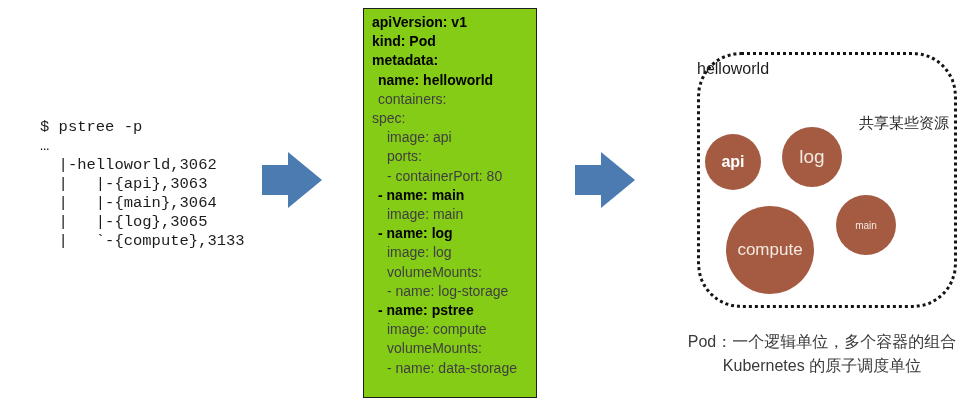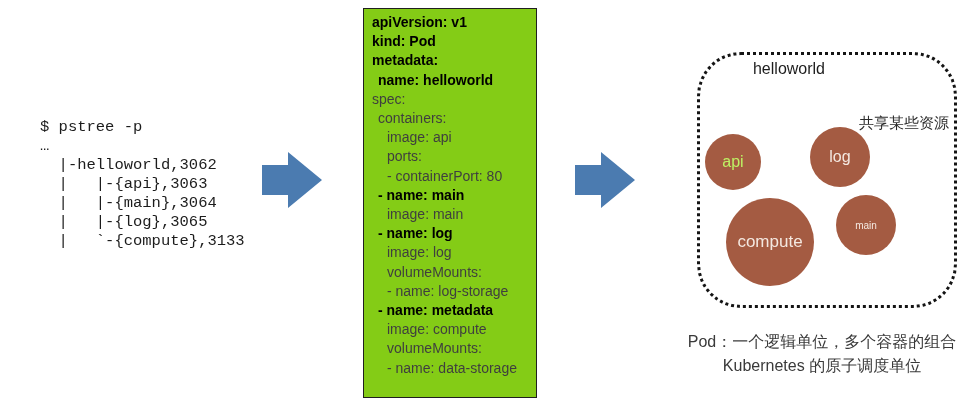--- a/index.html
+++ b/index.html
@@ -43,37 +43,37 @@
   
   .pod-box{
     position:absolute;left:697px;top:52px;
     width:260px;height:256px;
     box-sizing:border-box;
     border:3px dotted #141414;
     border-radius:44px;
     background:transparent;
   }
   .pod-title{
-    position:absolute;left:659px;top:60px;width:260px;
-    text-align:center;font-size:16px;color:#1d1d1d;
+    position:absolute;left:697px;top:60px;width:260px;
+    text-align:left;font-size:16px;color:#1d1d1d;
   }
   .pod-note{
     position:absolute;left:697px;top:114px;width:252px;
     text-align:right;font-size:15px;color:#2b2b2b;
   }
   
   .circle{
     position:absolute;border-radius:50%;
     display:flex;align-items:center;justify-content:center;
     color:#f4e8e0;
     background:#a45b42;
   }
   .c-api{left:705px;top:134px;width:56px;height:56px;font-size:16px;}
-  .c-log{left:810px;top:127px;width:60px;height:60px;font-size:16px;}
-  .c-compute{left:726px;top:198px;width:88px;height:88px;font-size:17px;}
+  .c-log{left:782px;top:127px;width:60px;height:60px;font-size:19px;}
+  .c-compute{left:726px;top:206px;width:88px;height:88px;font-size:17px;}
   .c-main{left:836px;top:195px;width:60px;height:60px;font-size:10px;}
   
   .caption{
     position:absolute;left:662px;top:330px;width:320px;
     text-align:center;font-size:16px;line-height:24px;color:#3a3a3a;
   }
 </style>
 </head>
 <body>
 
@@ -90,49 +90,49 @@
   <svg class="arrow arrow1" viewBox="0 0 62 58">
     <polygon points="1,14 27,14 27,1 61,29 27,57 27,44 1,44" fill="#4b7bb0"></polygon>
   </svg>
 
   <div class="yaml-box">
     <div>
         <div class="yline i0 bold">apiVersion: v1</div>
         <div class="yline i0 bold">kind: Pod</div>
         <div class="yline i0 bold">metadata:</div>
         <div class="yline i1 bold">name: helloworld</div>
+        <div class="yline i1">containers:</div>
         <div class="yline i0">spec:</div>
-        <div class="yline i1">containers:</div>
         <div class="yline i2">image: api</div>
         <div class="yline i2">ports:</div>
         <div class="yline i2">- containerPort: 80</div>
         <div class="yline i1 bold">- name: main</div>
         <div class="yline i2">image: main</div>
         <div class="yline i1 bold">- name: log</div>
         <div class="yline i2">image: log</div>
         <div class="yline i2">volumeMounts:</div>
         <div class="yline i2">- name: log-storage</div>
-        <div class="yline i1 bold">- name: metadata</div>
+        <div class="yline i1 bold">- name: pstree</div>
         <div class="yline i2">image: compute</div>
         <div class="yline i2">volumeMounts:</div>
         <div class="yline i2">- name: data-storage</div>
       </div>
   </div>
 
   <svg class="arrow arrow2" viewBox="0 0 62 58">
     <polygon points="1,14 27,14 27,1 61,29 27,57 27,44 1,44" fill="#4b7bb0"></polygon>
   </svg>
 
   <div class="pod-box"></div>
 
   <div class="pod-title">helloworld</div>
 
   <div class="pod-note">共享某些资源</div>
 
-  <div class="circle c-api" style="background: rgb(164, 91, 66); color: #bef264;">
+  <div class="circle c-api" style="background: rgb(164, 91, 66); color: #ffffff; font-weight: bold;">
     <span>api</span>
   </div>
   <div class="circle c-log" style="background: rgb(164, 91, 66); color: rgb(244, 232, 224);">
     <span>log</span>
   </div>
   <div class="circle c-compute" style="background: rgb(164, 91, 66); color: rgb(244, 232, 224);">
     <span>compute</span>
   </div>
   <div class="circle c-main" style="background: rgb(164, 91, 66); color: rgb(244, 232, 224);">
     <span>main</span>

